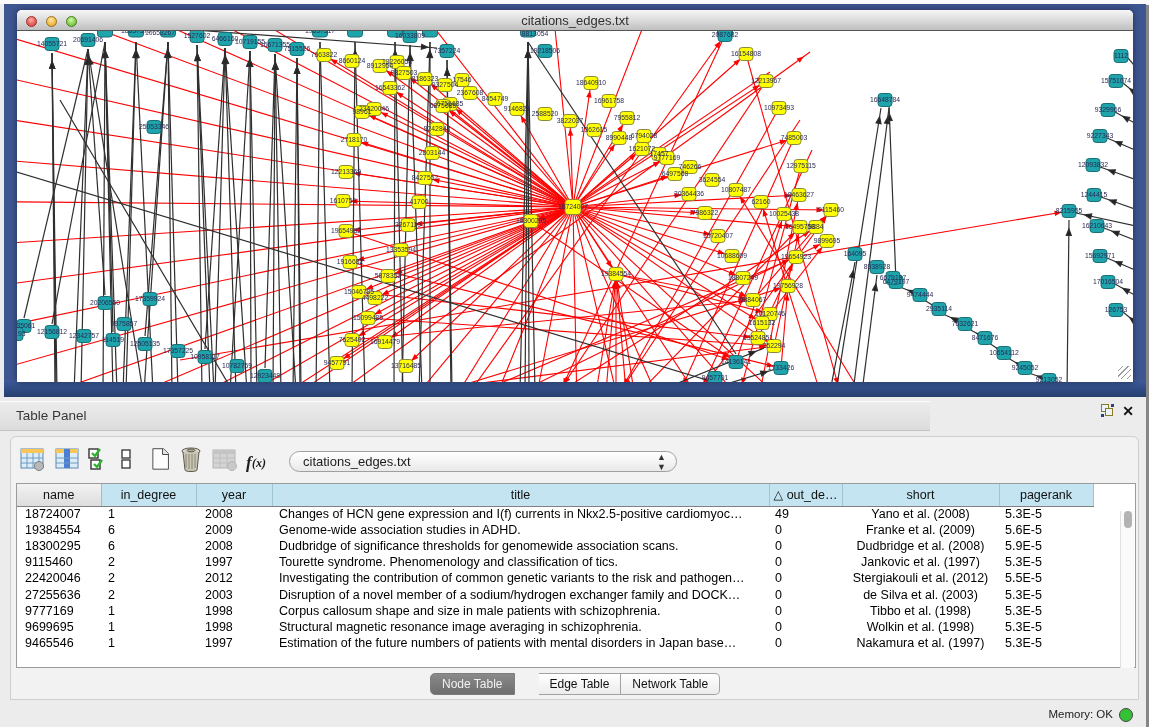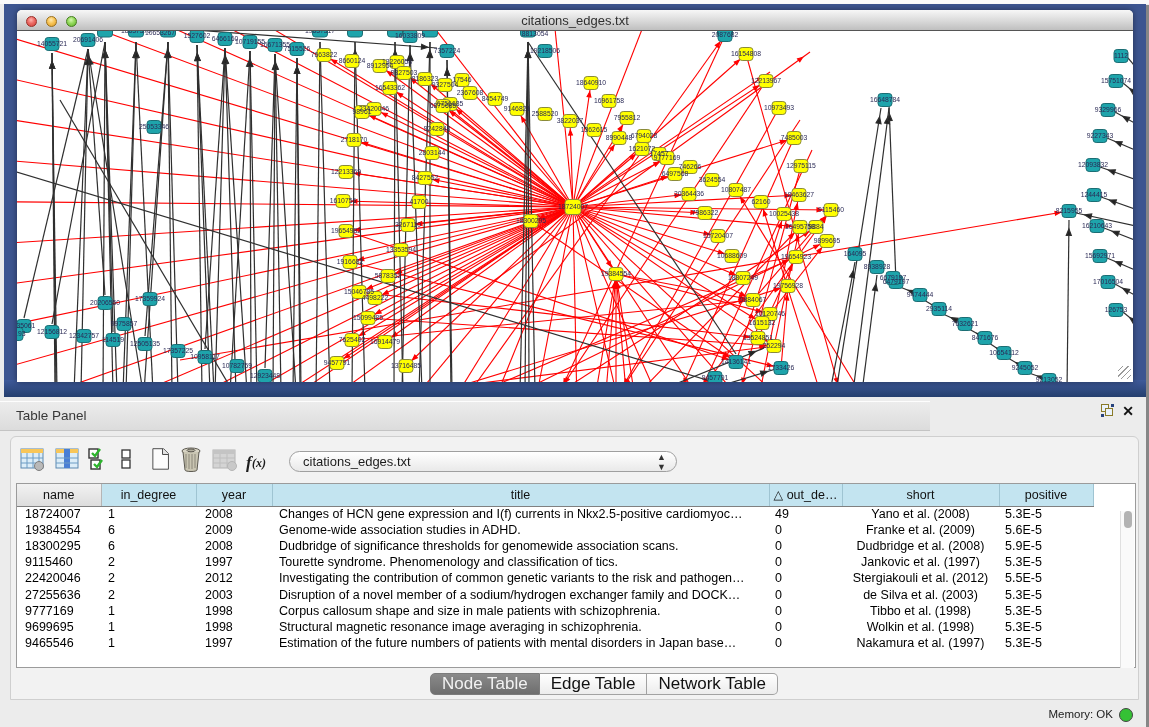--- a/index.html
+++ b/index.html
@@ -58,28 +58,28 @@
 td.c4 { padding-left:6px; }
 td.c5 { text-align:center; }
 td.c6 { padding-left:6px; }
 #vsb { position:absolute; right:1px; top:27px; width:14px; height:157px; background:#fafafa;
   border-left:1px solid #e0e0e0; }
 #vsb .th { position:absolute; left:3px; top:0px; width:8px; height:17px; background:#b3b3b3;
   border-radius:4px; }
 
 
 #seg { position:absolute; left:430px; top:673px; height:22px; display:flex;
-  font-size:17px; }
+  font-size:12px; }
 #seg div { border:1px solid #a2a2a2; background:linear-gradient(#ffffff,#ececec);
   line-height:20px; padding:0 11px; color:#111; }
 #seg div.sel { background:linear-gradient(#8a8a8a,#6e6e6e); color:#f2f2f2;
   border-color:#7c7c7c; }
 #seg div:first-child { border-radius:5px 0 0 5px; }
 #seg div:last-child { border-radius:0 5px 5px 0; border-left:none; }
-#seg div:nth-child(2) { border-left:none; }
+#seg div:nth-child(2) { border-left:none;margin-left:24px; }
 
 #status { position:absolute; right:36px; top:708px; font-size:11.5px; color:#222; }
 #gdot { position:absolute; right:16px; top:708px; width:14px; height:14px; border-radius:50%;
   background:#35c135; border:1.5px solid #444; }
 
 
 #fico { position:absolute; right:35px; top:404px; width:13px; height:13px; }
 #xico { position:absolute; right:15px; top:403px; font-size:14px; color:#111; font-weight:bold; }
 </style></head>
 <body>
@@ -814,21 +814,21 @@
   <div id="tablewrap">
     <table>
       <tbody>
           <tr>
             <th class="h0">name</th>
             <th class="h1">in_degree</th>
             <th class="h2">year</th>
           <th class="h3">title</th>
             <th class="h4">△ out_de…</th>
             <th class="h5">short</th>
-          <th class="h6">positive</th>
+          <th class="h6">pagerank</th>
           </tr>
       <tr>
             <td class="c0">18724007</td>
             <td class="c1">1</td>
             <td class="c2">2008</td>
             <td class="c3">Changes of HCN gene expression and I(f) currents in Nkx2.5‑positive cardiomyoc…</td>
             <td class="c4">49</td>
             <td class="c5">Yano et al. (2008)</td>
             <td class="c6">5.3E‑5</td>
           </tr>

